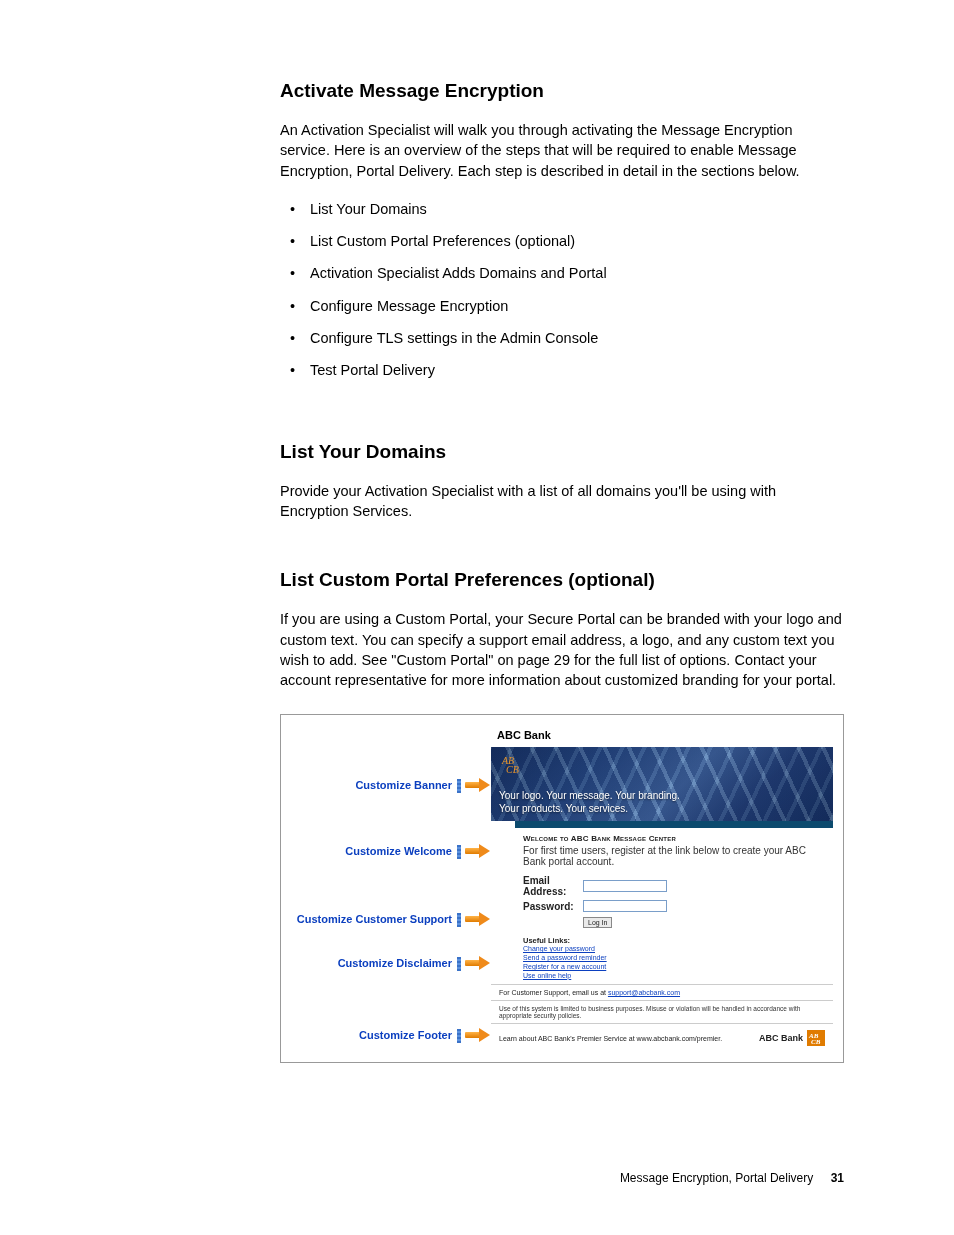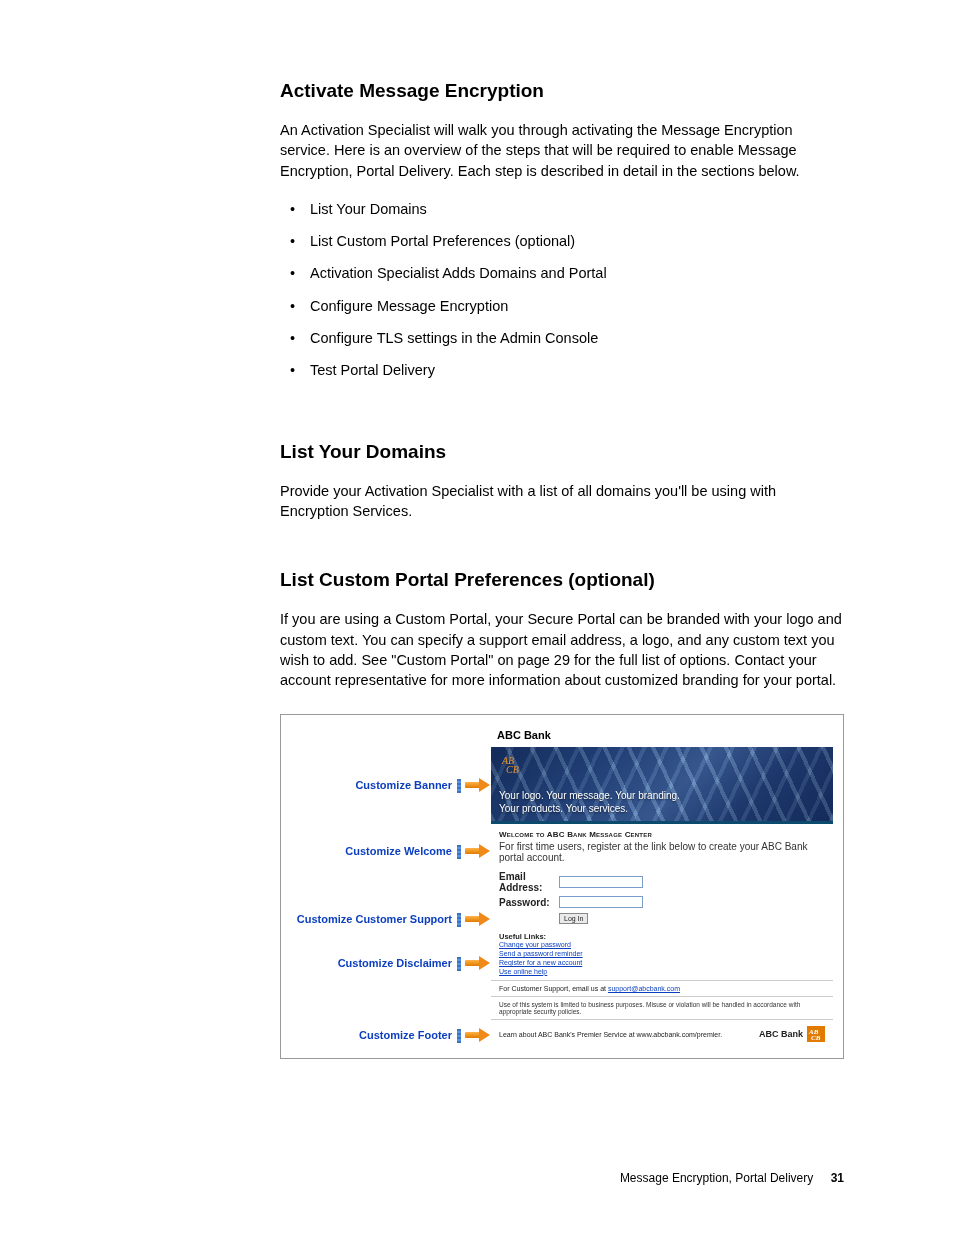--- a/index.html
+++ b/index.html
@@ -148,22 +148,23 @@
   .m-banner-text {
     position: absolute;
     left: 8px;
     bottom: 6px;
     color: #fff;
     font-size: 10px;
     line-height: 1.3;
     text-shadow: 0 1px 2px rgba(0,0,0,.6);
   }
   .m-body {
-    border-top: 3px solid #0c4a6e;
+    border-top: 7px solid #0c4a6e;
     padding: 6px 8px 4px 8px;
+    margin-left: 24px;
   }
   .m-welcome-title {
     font-weight: bold;
     font-size: 8px;
     font-variant: small-caps;
     letter-spacing: .2px;
     margin-bottom: 2px;
   }
   .m-welcome-text {
     font-size: 10px;

